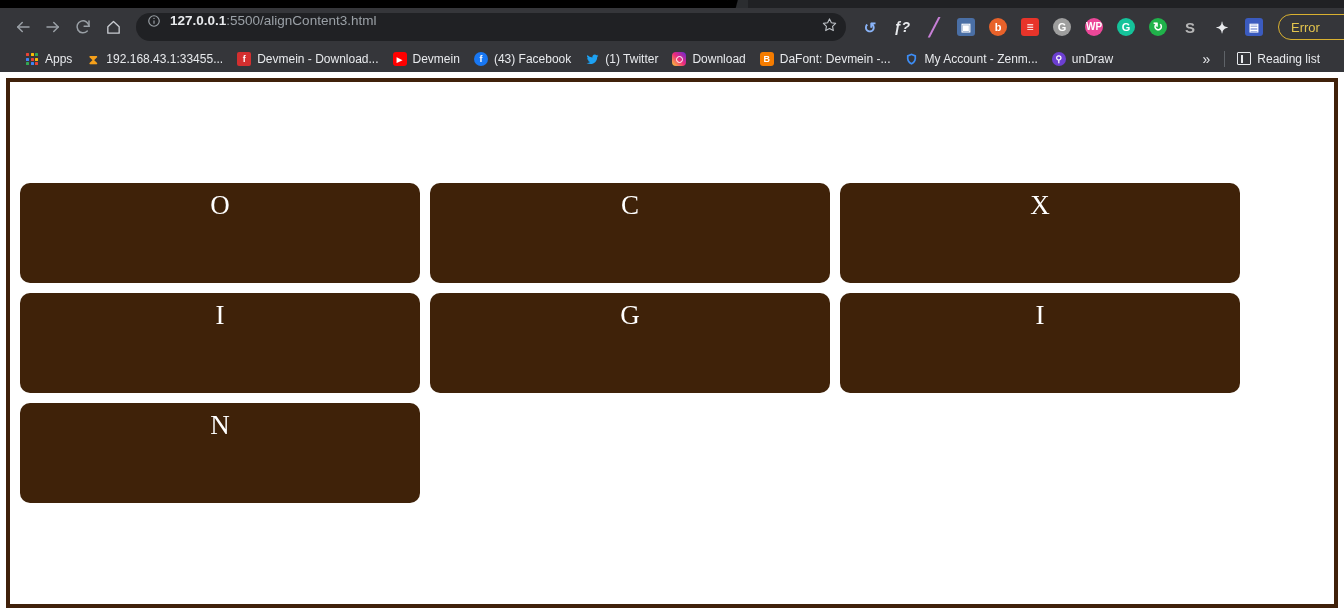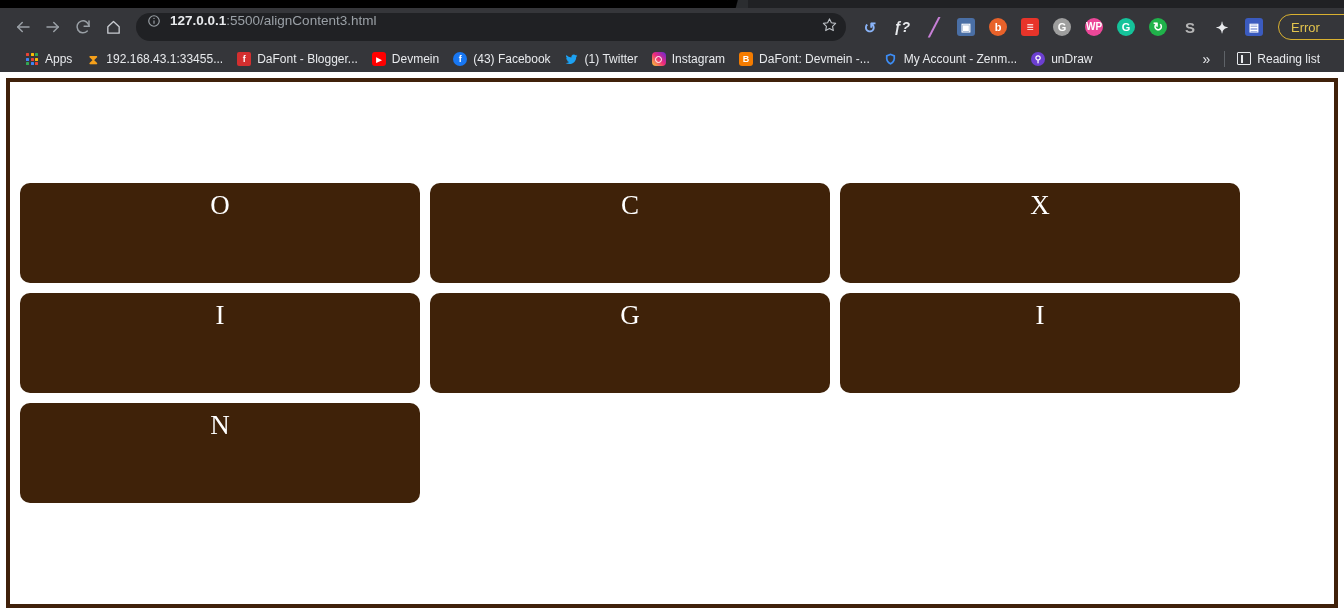--- a/index.html
+++ b/index.html
@@ -337,21 +337,21 @@
       <span class="bm-label">Apps</span>
     </div>
 
     <div class="bm">
       <span class="fav" style="background:transparent;color:#f6a01a;font-size:13px">⧗</span>
       <span class="bm-label">192.168.43.1:33455...</span>
     </div>
 
     <div class="bm">
       <span class="fav" style="background:#d32f2f;color:#fff">f</span>
-      <span class="bm-label">DaFont - Blogger...</span>
+      <span class="bm-label">Devmein - Download...</span>
     </div>
 
     <div class="bm">
       <span class="fav" style="background:#ff0000;color:#fff;font-size:7px;border-radius:3px">▶</span>
       <span class="bm-label">Devmein</span>
     </div>
 
     <div class="bm">
       <span class="fav g-round" style="background:#1877f2;color:#fff;border-radius:50%">f</span>
       <span class="bm-label">(43) Facebook</span>
@@ -363,21 +363,21 @@
             <path d="M23 4.9a9 9 0 0 1-2.6.7 4.5 4.5 0 0 0 2-2.5 9 9 0 0 1-2.9 1.1 4.5 4.5 0 0 0-7.7 4.1A12.8 12.8 0 0 1 2.5 3.6a4.5 4.5 0 0 0 1.4 6 4.4 4.4 0 0 1-2-.6 4.5 4.5 0 0 0 3.6 4.4 4.5 4.5 0 0 1-2 .1 4.5 4.5 0 0 0 4.2 3.1A9 9 0 0 1 1 18.5a12.7 12.7 0 0 0 6.9 2c8.3 0 12.8-6.9 12.8-12.8v-.6A9 9 0 0 0 23 4.9z"></path>
           </svg>
       </span>
       <span class="bm-label">(1) Twitter</span>
     </div>
 
     <div class="bm">
       <span class="fav" style="background:linear-gradient(45deg,#f9ce34,#ee2a7b,#6228d7);color:#fff;border-radius:4px">
         <span style="display:block;width:7px;height:7px;border:1.3px solid #fff;border-radius:50%"></span>
       </span>
-      <span class="bm-label">Instagram</span>
+      <span class="bm-label">Download</span>
     </div>
 
     <div class="bm">
       <span class="fav" style="background:#f57c00;color:#fff;border-radius:3px">B</span>
       <span class="bm-label">DaFont: Devmein -...</span>
     </div>
 
     <div class="bm">
       <span class="fav" style="background:transparent;color:#3d8df5">
         <svg width="13" height="14" viewBox="0 0 24 24" fill="currentColor">

